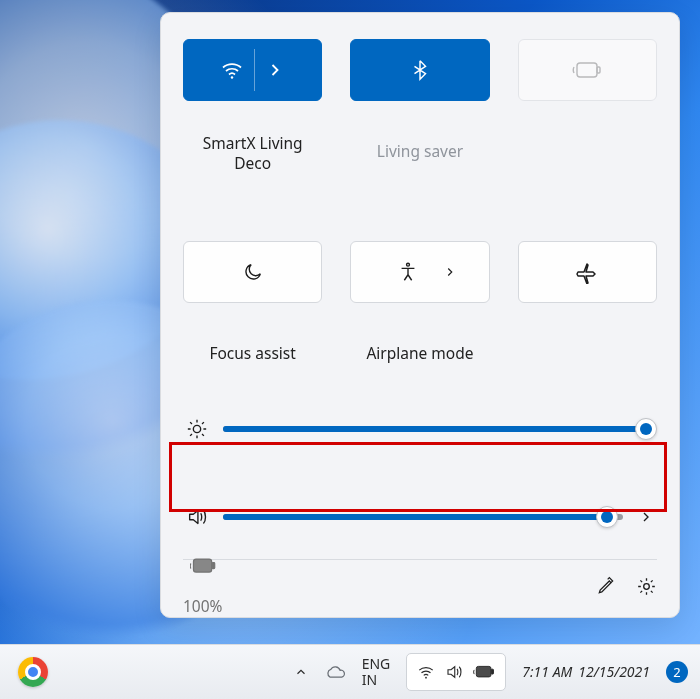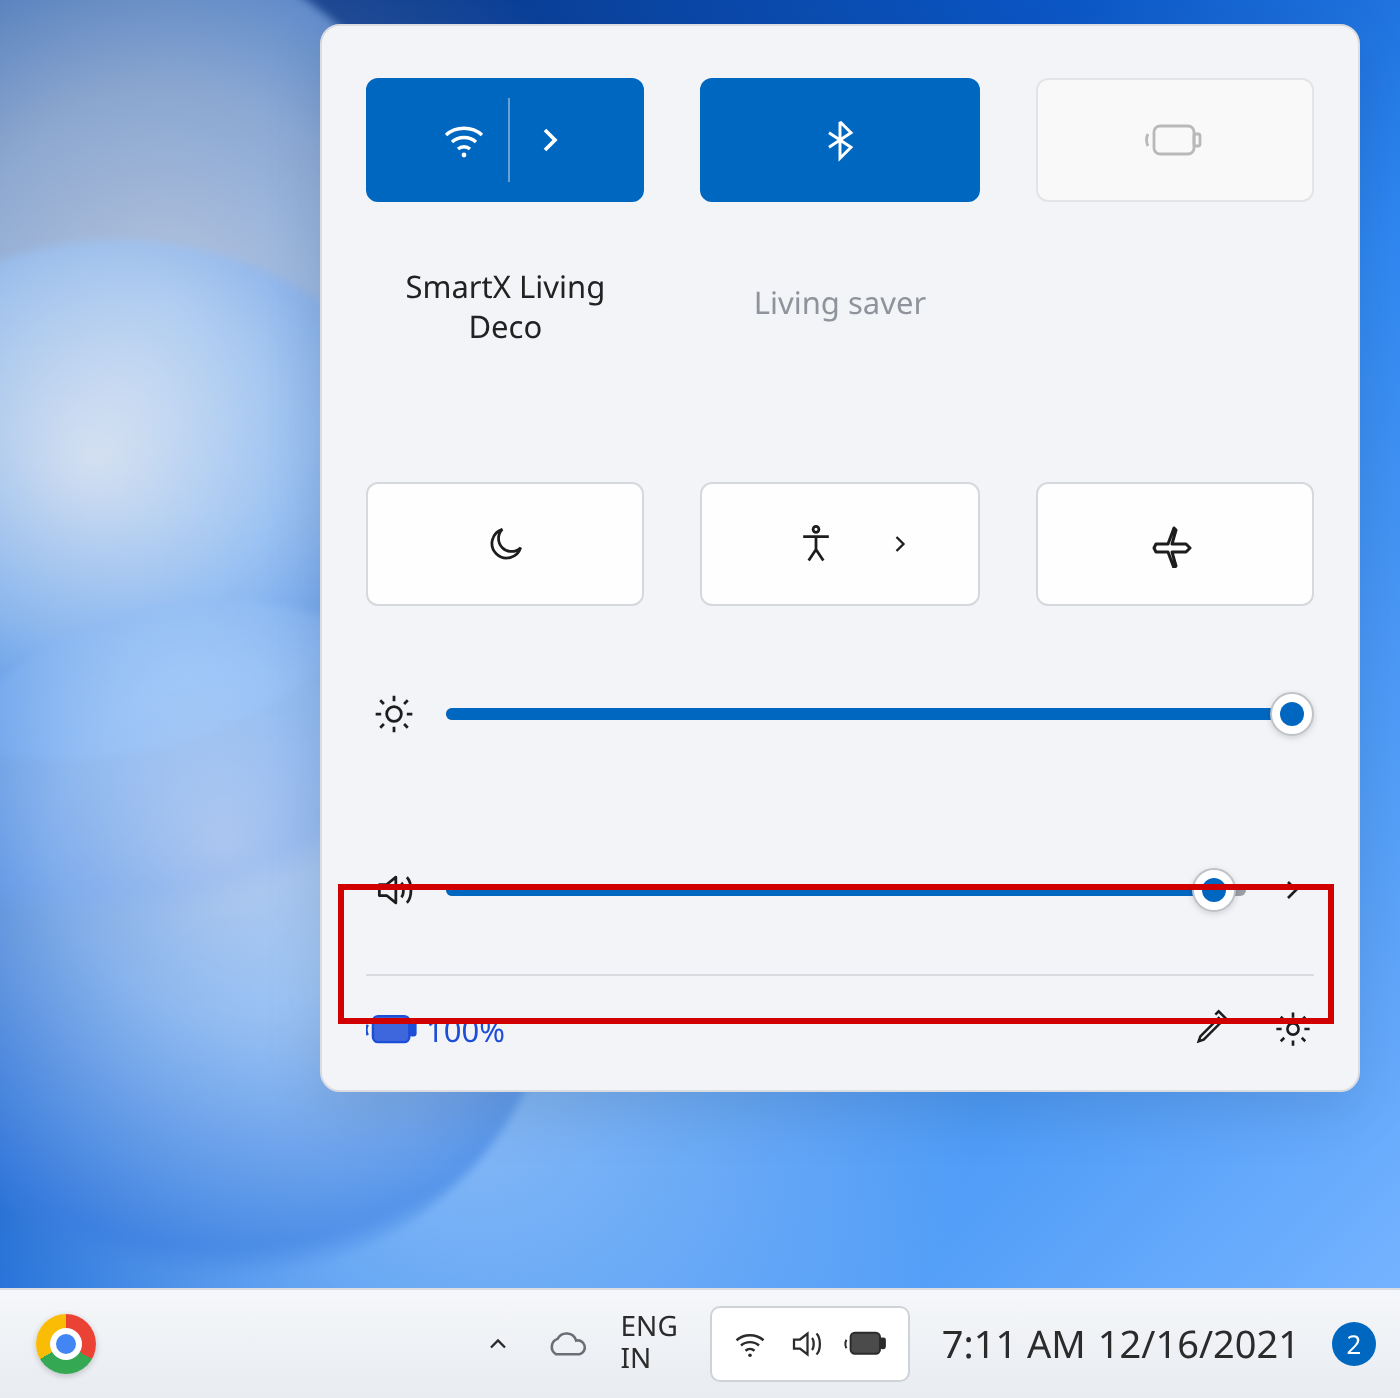--- a/index.html
+++ b/index.html
@@ -165,23 +165,24 @@
   .panel-footer {
     margin-top: 18px;
     border-top: 1px solid #d8dbe0;
     padding-top: 10px;
     display: flex;
     align-items: center;
     justify-content: space-between;
     height: 44px;
   }
   .battery-status {
-    display: flex; align-items:center; gap:4px;
+    display: flex; align-items:center; gap:20px;
     font-size: 15.5px;
-    color:#1d4ed8;
+    color:#737373;
+    flex-direction:column;
   }
   .footer-icons { display:flex; gap:20px; color:#1d1d1d;}
   .footer-icons > * { cursor:pointer; }
 
   
   .taskbar {
     position: absolute;
     left: 0; right: 0; bottom: 0;
     height: 55px;
     border-top: 1px solid #d9dce0;
@@ -217,21 +218,21 @@
     font-size:14px;
   }
   .systray-box {
     display:flex; align-items:center; gap:10px;
     border:1px solid #cfd3d8;
     background:#fff;
     border-radius:5px;
     padding:4px 10px;
     height: 38px;
   }
-  .clock-block { text-align:right; line-height:16px; font-size:19px;}
+  .clock-block { text-align:right; line-height:16px; font-size:14px;font-style:italic;}
   .noti-badge {
     width:22px; height:22px; border-radius:11px;
     background:#0067c0; color:#fff;
     display:flex; align-items:center; justify-content:center;
     font-size:13px;
   }
 
   svg { display:block; }
 </style>
 </head>
@@ -310,20 +311,22 @@
     </div>
 
     <div class="tile-btn">
       <span>
         <svg width="24" height="24" viewBox="0 0 24 24" fill="none" stroke="currentColor" stroke-width="1.5">
           <path d="M3 12h6l3-8 1 1-2 7h7l2 2-2 2h-7l2 7-1 1-3-8H3l-1-2z" stroke-linejoin="round"></path>
         </svg>
       </span>
     </div>
 
+    <div class="tile-label single">Focus assist</div>
+    <div class="tile-label single">Airplane mode</div>
   </div>
 
   <div class="sliders">
 
     <div class="slider-row">
       <span class="slider-ico">
         <svg width="22" height="22" viewBox="0 0 24 24" fill="none" stroke="currentColor" stroke-width="1.5">
           <circle cx="12" cy="12" r="4"></circle>
           <path d="M12 2v3M12 19v3M2 12h3M19 12h3M4.5 4.5l2 2M17.5 17.5l2 2M19.5 4.5l-2 2M6.5 17.5l-2 2"></path>
         </svg>
@@ -424,19 +427,19 @@
       <span>
         <svg width="22" height="14" viewBox="0 0 30 20" fill="none" stroke="#2b2b2b" stroke-width="1.4">
           <rect x="4" y="2" width="21" height="15" rx="3" fill="#2b2b2b" fill-opacity="0.85"></rect>
           <rect x="25.5" y="6" width="3" height="7" rx="1" fill="#2b2b2b"></rect>
           <path d="M1 13c-1-2-1-4 0-6"></path>
         </svg>
       </span>
     </div>
     <div class="clock-block tray-btn">
       <div>7:11 AM</div>
-      <div>12/16/2021</div>
+      <div>12/15/2021</div>
     </div>
     <div class="noti-badge">
       <span>2</span>
     </div>
   </div>
 </div>
 
 </body></html>

